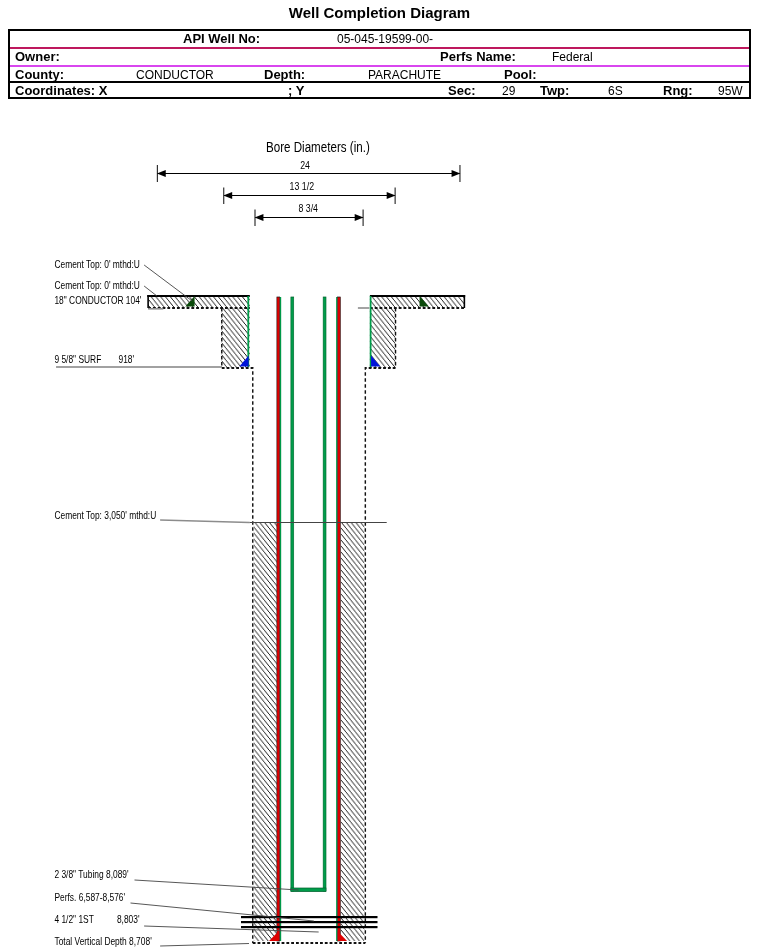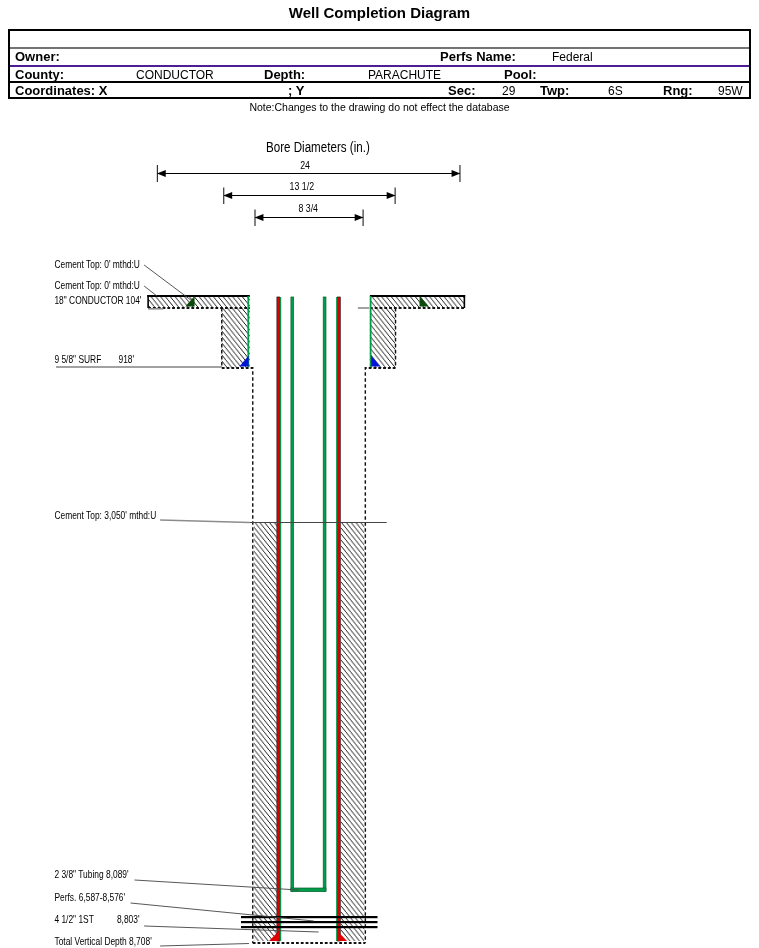--- a/index.html
+++ b/index.html
@@ -10,42 +10,46 @@
   .page-title {
     position:absolute; top:4px; left:0; width:759px; text-align:center;
     font-size:15px; font-weight:bold;
   }
   .hdr-table {
     position:absolute; left:8px; top:29px; width:739px; height:66px;
     border:2px solid #000;
   }
   .hdr-row { position:absolute; left:0; width:100%; height:16px; }
   .hdr-row.r1 { top:0; }
-  .hdr-row.r2 { top:16px; border-top:2px solid #737373; }
-  .hdr-row.r3 { top:34px; border-top:2px solid #4c1d95; }
+  .hdr-row.r2 { top:16px; border-top:2px solid #be185d; }
+  .hdr-row.r3 { top:34px; border-top:2px solid #d946ef; }
   .hdr-row.r4 { top:50px; border-top:2px solid #000; }
   .cell { position:absolute; top:0; line-height:16px; font-size:12px; white-space:nowrap; }
   .lbl  { font-weight:bold; font-size:13px; }
   .note {
     position:absolute; top:101px; left:0; width:759px; text-align:center;
     font-size:10.5px;
   }
   svg text { font-family:"Liberation Sans", sans-serif; fill:#000; }
   .ann { font-size:10.5px; }
   .dimtxt { font-size:11px; }
   .boretitle { font-size:14.5px; }
 </style>
 </head>
 <body>
 
 <div class="page">
 
   <div class="page-title">Well Completion Diagram</div>
 
   <div class="hdr-table">
+    <div class="hdr-row r1">
+      <span class="cell lbl" style="left:173px">API Well No:</span>
+      <span class="cell" style="left:327px">05-045-19599-00-</span>
+    </div>
     <div class="hdr-row r2">
       <span class="cell lbl" style="left:5px">Owner:</span>
       <span class="cell lbl" style="left:430px">Perfs Name:</span>
       <span class="cell" style="left:542px">Federal</span>
     </div>
     <div class="hdr-row r3">
       <span class="cell lbl" style="left:5px">County:</span>
       <span class="cell" style="left:126px">CONDUCTOR</span>
       <span class="cell lbl" style="left:254px">Depth:</span>
       <span class="cell" style="left:358px">PARACHUTE</span>
@@ -57,21 +61,20 @@
       <span class="cell lbl" style="left:278px">; Y</span>
       <span class="cell lbl" style="left:438px">Sec:</span>
       <span class="cell" style="left:492px">29</span>
       <span class="cell lbl" style="left:530px">Twp:</span>
       <span class="cell" style="left:598px">6S</span>
       <span class="cell lbl" style="left:653px">Rng:</span>
       <span class="cell" style="left:708px">95W</span>
     </div>
   </div>
 
-  <div class="note">Note:Changes to the drawing do not effect the database</div>
 
   <svg width="759" height="948" viewBox="0 0 948 948" style="position:absolute;left:0;top:0;width:759px;height:948px" preserveAspectRatio="none">
     <svg width="759" height="948" viewBox="0 0 759 948" x="0" y="0">
       <defs>
         <pattern id="hatch" patternUnits="userSpaceOnUse" width="6" height="6">
           <rect width="6" height="6" fill="#ffffff"></rect>
           <path d="M-1,-1 L7,7" stroke="#000000" stroke-width="1"></path>
         </pattern>
       </defs>
 

